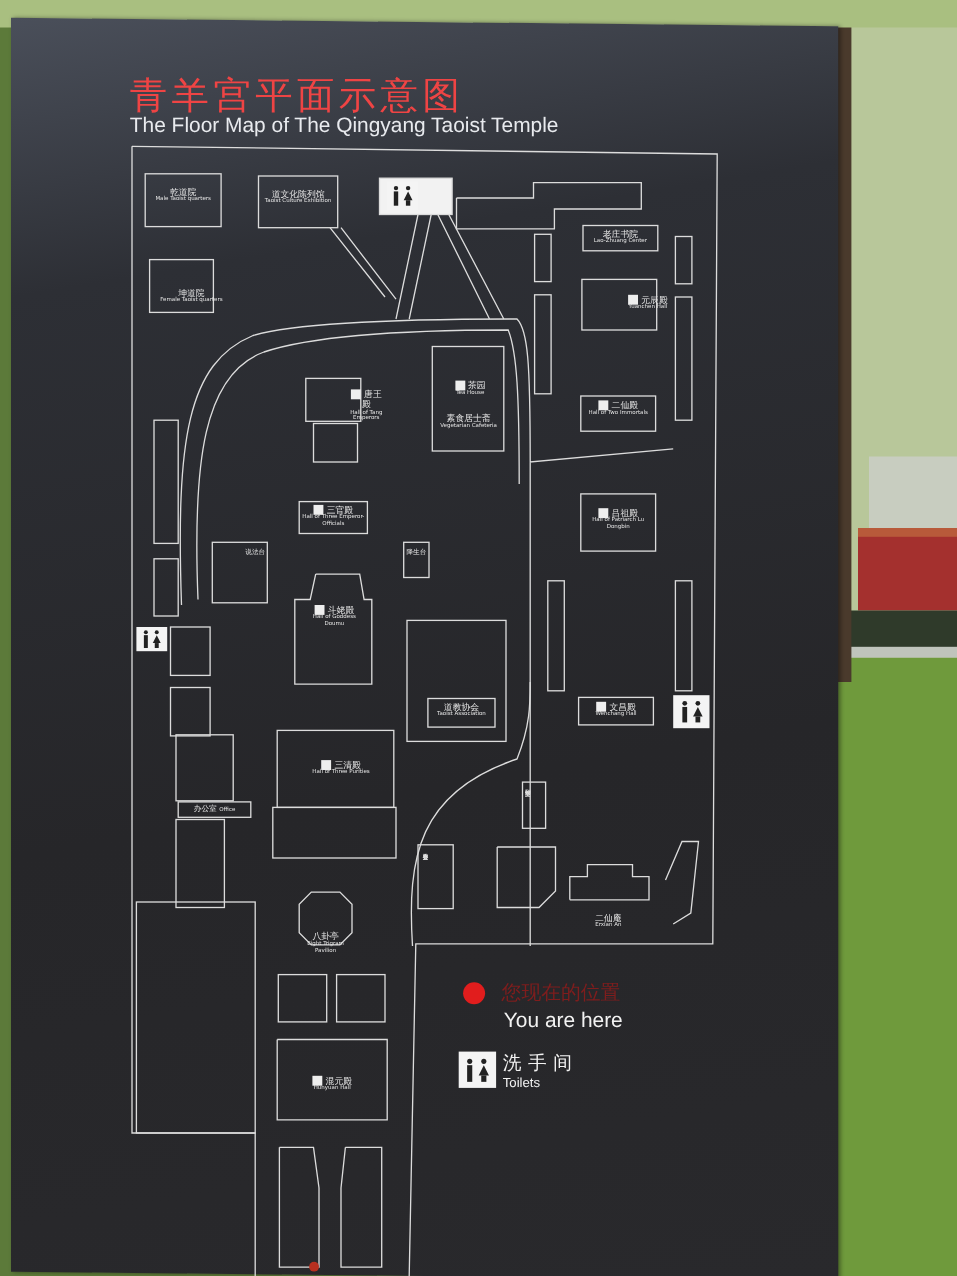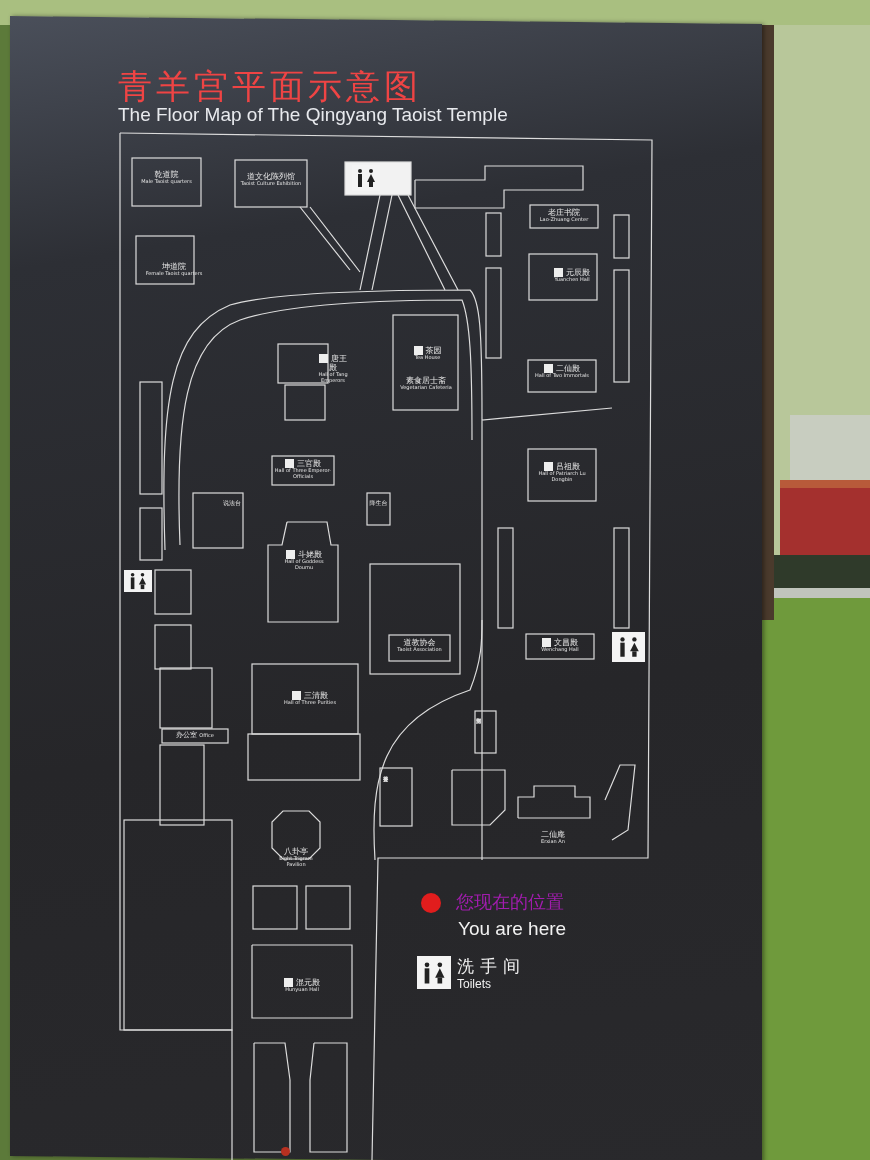--- a/index.html
+++ b/index.html
@@ -9,21 +9,21 @@
   .board{position:absolute;left:10px;top:20px;width:752px;height:1140px;
     background:linear-gradient(170deg,#4a4f5a 0%,#2d2f35 20%,#262629 60%,#29292c 100%);
     transform:skewY(0.6deg);box-shadow:2px 0 4px rgba(0,0,0,.4);}
   .title-cn{position:absolute;left:118px;top:64px;color:#ef4444;font-size:34px;letter-spacing:4px;font-family:"DejaVu Sans",sans-serif;}
   .title-en{position:absolute;left:118px;top:104px;color:#e8eaee;font-size:19px;font-family:"Liberation Sans",sans-serif;}
   svg.map{position:absolute;left:0;top:0;}
   .lbl{position:absolute;color:#e6e6e6;text-align:center;line-height:1.15;}
   .lbl .cn{font-size:8px;display:block;}
   .lbl .en{font-size:5px;display:block;}
   .legend-dot{position:absolute;left:421px;top:893px;width:20px;height:20px;border-radius:50%;background:#e11d1d;}
-  .legend-cn{position:absolute;left:456px;top:890px;color:#a21caf;font-size:18px;}
+  .legend-cn{position:absolute;left:456px;top:890px;color:#7f1d1d;font-size:18px;}
   .legend-en{position:absolute;left:458px;top:918px;color:#f2f2f2;font-size:19px;font-family:"Liberation Sans",sans-serif;}
   .toilet-icon{position:absolute;background:#f4f4f4;display:flex;align-items:center;justify-content:center;gap:2px;}
   .toilet-cn{position:absolute;left:457px;top:955px;color:#f2f2f2;font-size:17px;letter-spacing:6px;}
   .toilet-en{position:absolute;left:457px;top:977px;color:#f2f2f2;font-size:12px;font-family:"Liberation Sans",sans-serif;}
   .here-dot{position:absolute;left:281px;top:1147px;width:9px;height:9px;border-radius:50%;background:#b83020;}
   .hall-icon{display:inline-block;width:9px;height:9px;background:#eee;vertical-align:middle;margin-right:3px;}
 </style>
 </head>
 <body>
 
@@ -143,21 +143,21 @@
     <span class="en">Female Taoist quarters</span>
   </div>
 <div class="lbl" style="left:235px;top:172px;width:72px;">
   <span class="cn">道文化陈列馆</span>
     <span class="en">Taoist Culture Exhibition</span>
   </div>
 <div class="lbl" style="left:530px;top:208px;width:68px;">
   <span class="cn">老庄书院</span>
     <span class="en">Lao-Zhuang Center</span>
   </div>
-<div class="lbl" style="left:529px;top:268px;width:60px;padding-left:13px;">
+<div class="lbl" style="left:546px;top:268px;width:60px;padding-left:13px;">
   <span class="cn"><span class="hall-icon"></span><span>元辰殿</span></span>
     <span class="en">Yuanchen Hall</span>
   </div>
 <div class="lbl" style="left:278px;top:354px;width:30px;margin-left:40px;">
   <span class="cn"><span class="hall-icon"></span><span>唐王殿</span></span>
     <span class="en">Hall of Tang Emperors</span>
   </div>
 <div class="lbl" style="left:400px;top:346px;width:55px;">
   <span class="cn"><span class="hall-icon"></span><span>茶园</span></span>
     <span class="en">Tea House</span>

